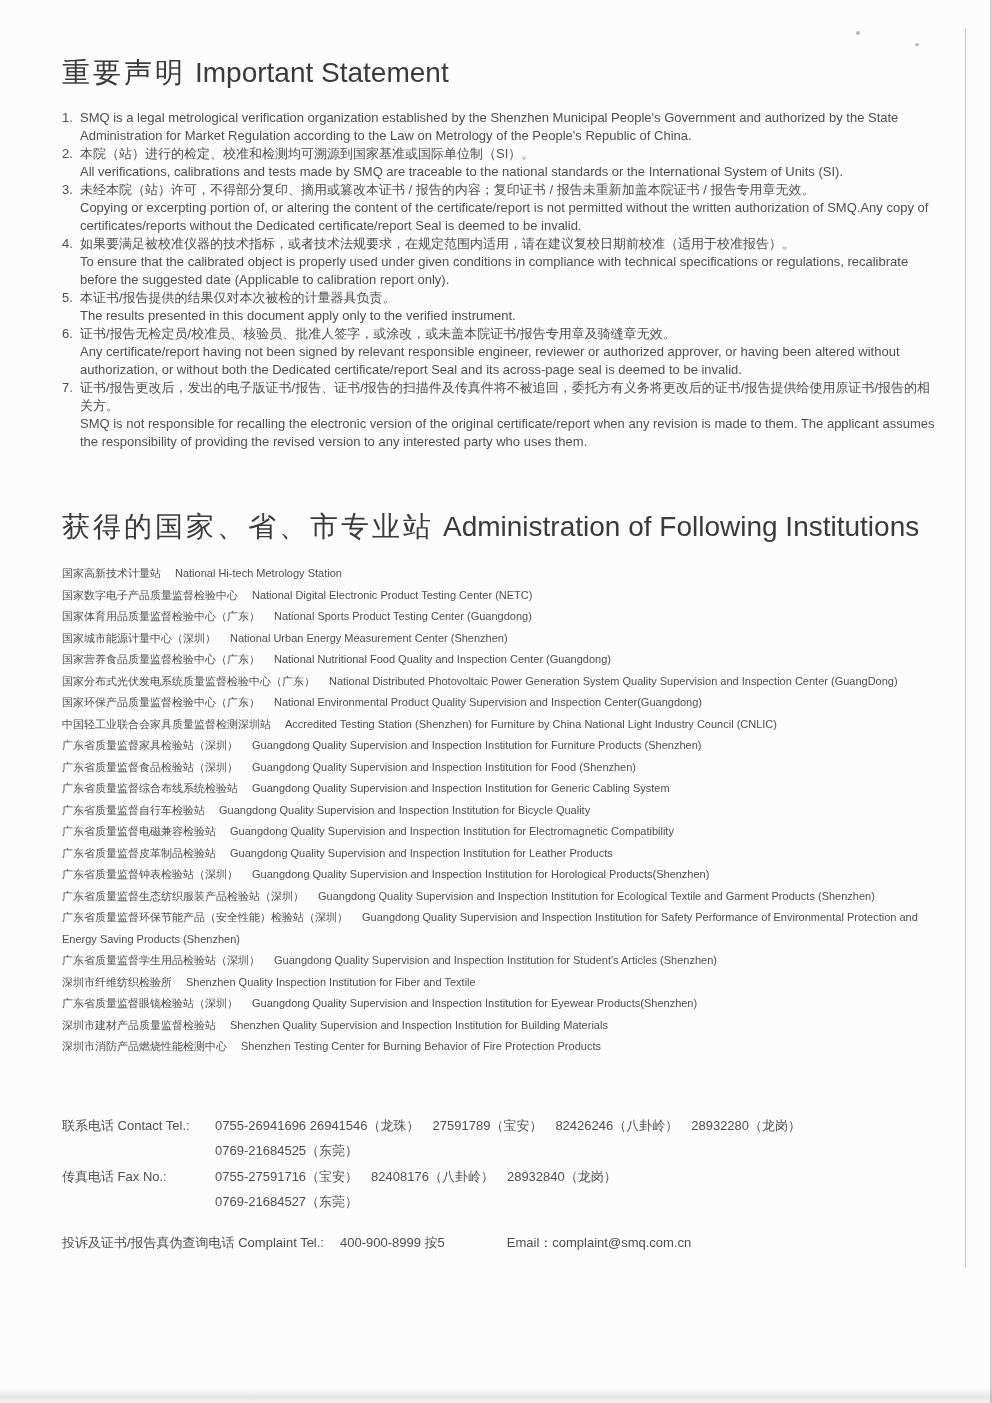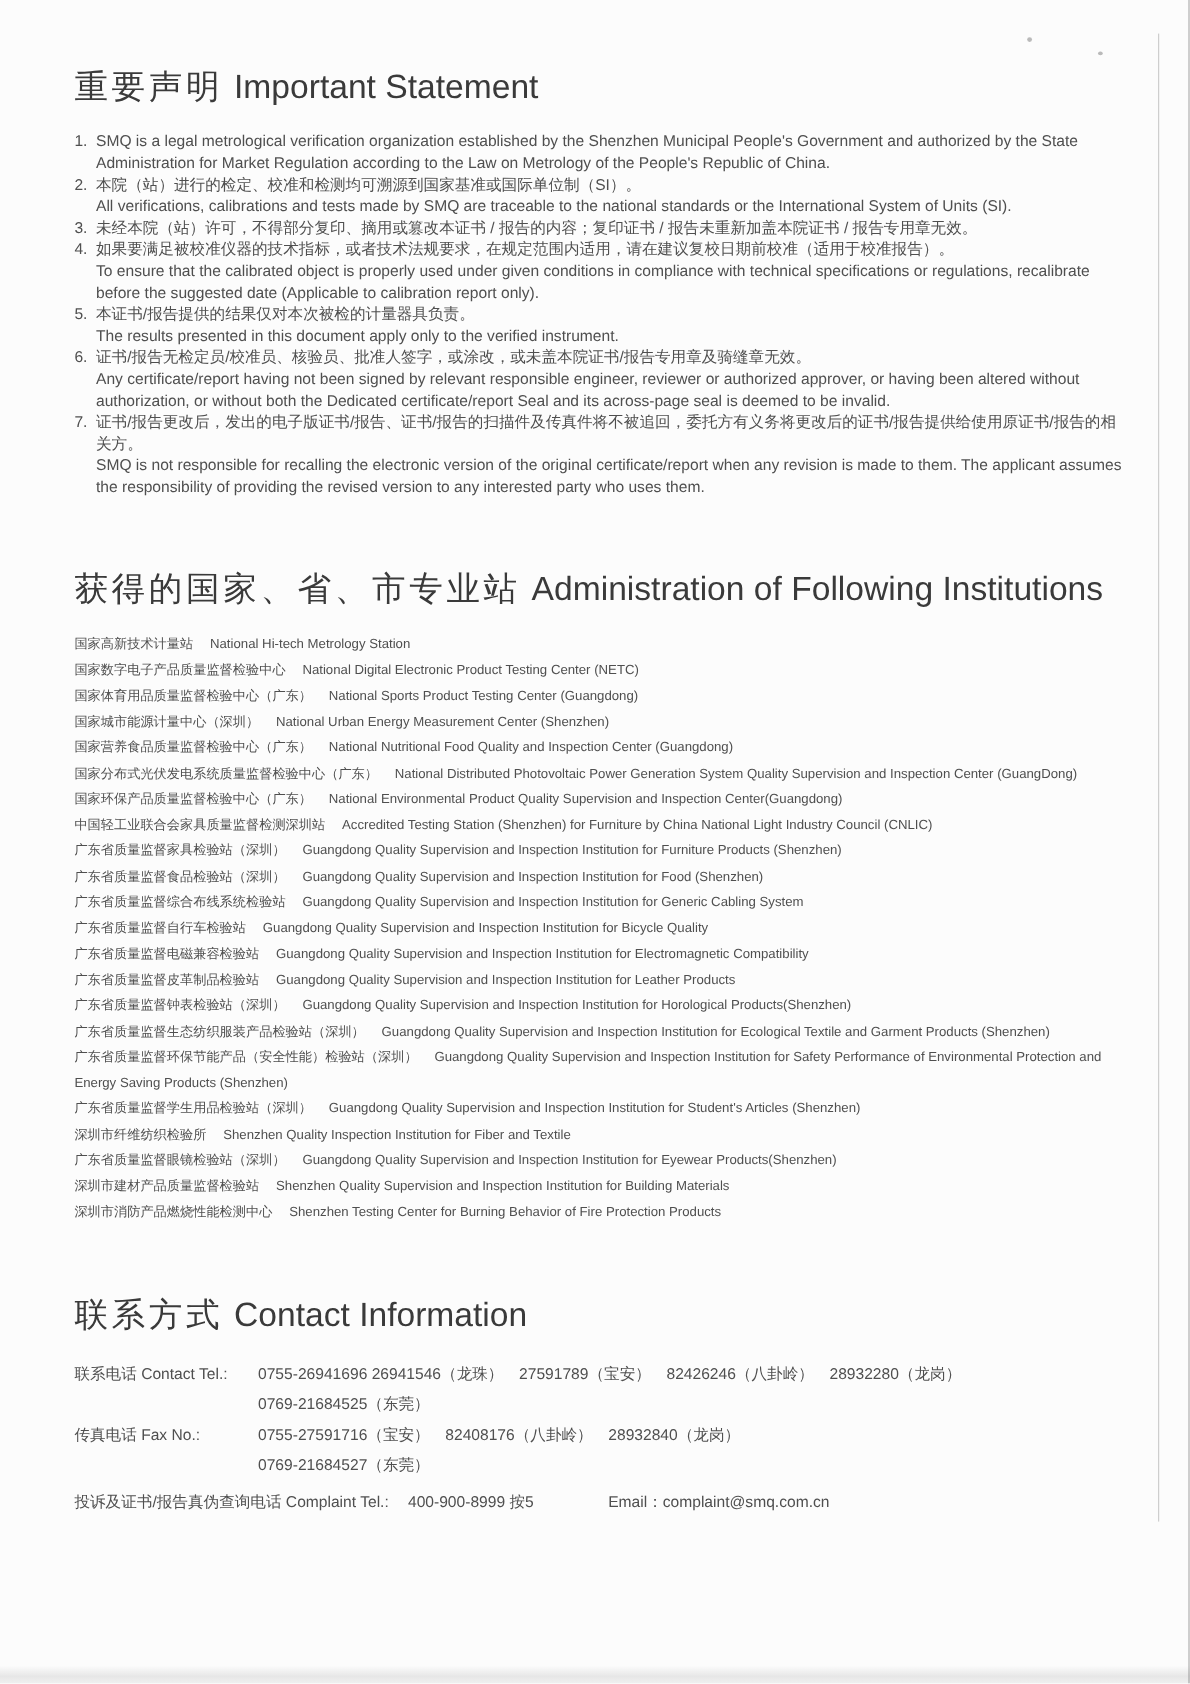--- a/index.html
+++ b/index.html
@@ -18,21 +18,21 @@
   .stmt-body{flex:1;}
   
   .inst-section{margin-top:57px;}
   .inst-list{font-size:11px;line-height:21.5px;}
   .inst-zh{margin-right:14px;}
   
   .contact-section{margin-top:55px;}
   .contact-rows{font-size:13px;line-height:25px;}
   .contact-row{display:flex;margin-bottom:1px;}
   .contact-label{width:153px;flex-shrink:0;}
-  .complaint-row{margin-top:6px;align-items:center;}
+  .complaint-row{margin-top:16px;align-items:center;}
   .complaint-tel{margin-left:16px;}
   .complaint-email{margin-left:62px;}
   
   .scan-edge-right{position:absolute;top:28px;right:26px;width:1px;height:1240px;
     background:rgba(150,150,150,0.45);}
   .scan-edge-far-right{position:absolute;top:0;right:0;width:2px;height:1403px;
     background:rgba(160,160,160,0.5);}
   .speck{position:absolute;background:rgba(120,120,120,0.5);border-radius:50%;}
   .speck1{left:856px;top:31px;width:4px;height:4px;}
   .speck2{left:915px;top:43px;width:4px;height:3px;}
@@ -59,20 +59,21 @@
       <span class="stmt-num">2.</span>
       <div class="stmt-body">
         <div class="stmt-zh">本院（站）进行的检定、校准和检测均可溯源到国家基准或国际单位制（SI）。</div>
         <div class="stmt-en">All verifications, calibrations and tests made by SMQ are traceable to the national standards or the International System of Units (SI).</div>
       </div>
     </div>
     <div class="stmt-item">
       <span class="stmt-num">3.</span>
       <div class="stmt-body">
         <div class="stmt-zh">未经本院（站）许可，不得部分复印、摘用或篡改本证书 / 报告的内容；复印证书 / 报告未重新加盖本院证书 / 报告专用章无效。</div>
+        <div class="stmt-en">Copying or excerpting portion of, or altering the content of the certificate/report is not permitted without the written authorization of SMQ.Any copy of certificates/reports without the Dedicated certificate/report Seal is deemed to be invalid.</div>
       </div>
     </div>
     <div class="stmt-item">
       <span class="stmt-num">4.</span>
       <div class="stmt-body">
         <div class="stmt-zh">如果要满足被校准仪器的技术指标，或者技术法规要求，在规定范围内适用，请在建议复校日期前校准（适用于校准报告）。</div>
         <div class="stmt-en">To ensure that the calibrated object is properly used under given conditions in compliance with technical specifications or regulations, recalibrate before the suggested date (Applicable to calibration report only).</div>
       </div>
     </div>
     <div class="stmt-item">
@@ -122,23 +123,20 @@
       <div class="inst-item"><span class="inst-zh">广东省质量监督环保节能产品（安全性能）检验站（深圳）</span><span class="inst-en">Guangdong Quality Supervision and Inspection Institution for Safety Performance of Environmental Protection and Energy Saving Products (Shenzhen)</span></div>
       <div class="inst-item"><span class="inst-zh">广东省质量监督学生用品检验站（深圳）</span><span class="inst-en">Guangdong Quality Supervision and Inspection Institution for Student's Articles (Shenzhen)</span></div>
       <div class="inst-item"><span class="inst-zh">深圳市纤维纺织检验所</span><span class="inst-en">Shenzhen Quality Inspection Institution for Fiber and Textile</span></div>
       <div class="inst-item"><span class="inst-zh">广东省质量监督眼镜检验站（深圳）</span><span class="inst-en">Guangdong Quality Supervision and Inspection Institution for Eyewear Products(Shenzhen)</span></div>
       <div class="inst-item"><span class="inst-zh">深圳市建材产品质量监督检验站</span><span class="inst-en">Shenzhen Quality Supervision and Inspection Institution for Building Materials</span></div>
       <div class="inst-item"><span class="inst-zh">深圳市消防产品燃烧性能检测中心</span><span class="inst-en">Shenzhen Testing Center for Burning Behavior of Fire Protection Products</span></div>
     </div>
   </div>
 
   <div class="contact-section">
-    <h1 class="section-title">
-      <span class="zh">联系方式</span><span class="en">Contact Information</span>
-    </h1>
     <div class="contact-rows">
       <div class="contact-row">
         <div class="contact-label">联系电话 Contact Tel.:</div>
         <div class="contact-value">
           <div>0755-26941696 26941546（龙珠）　27591789（宝安）　82426246（八卦岭）　28932280（龙岗）</div>
           <div>0769-21684525（东莞）</div>
         </div>
       </div>
       <div class="contact-row">
         <div class="contact-label">传真电话 Fax No.:</div>

